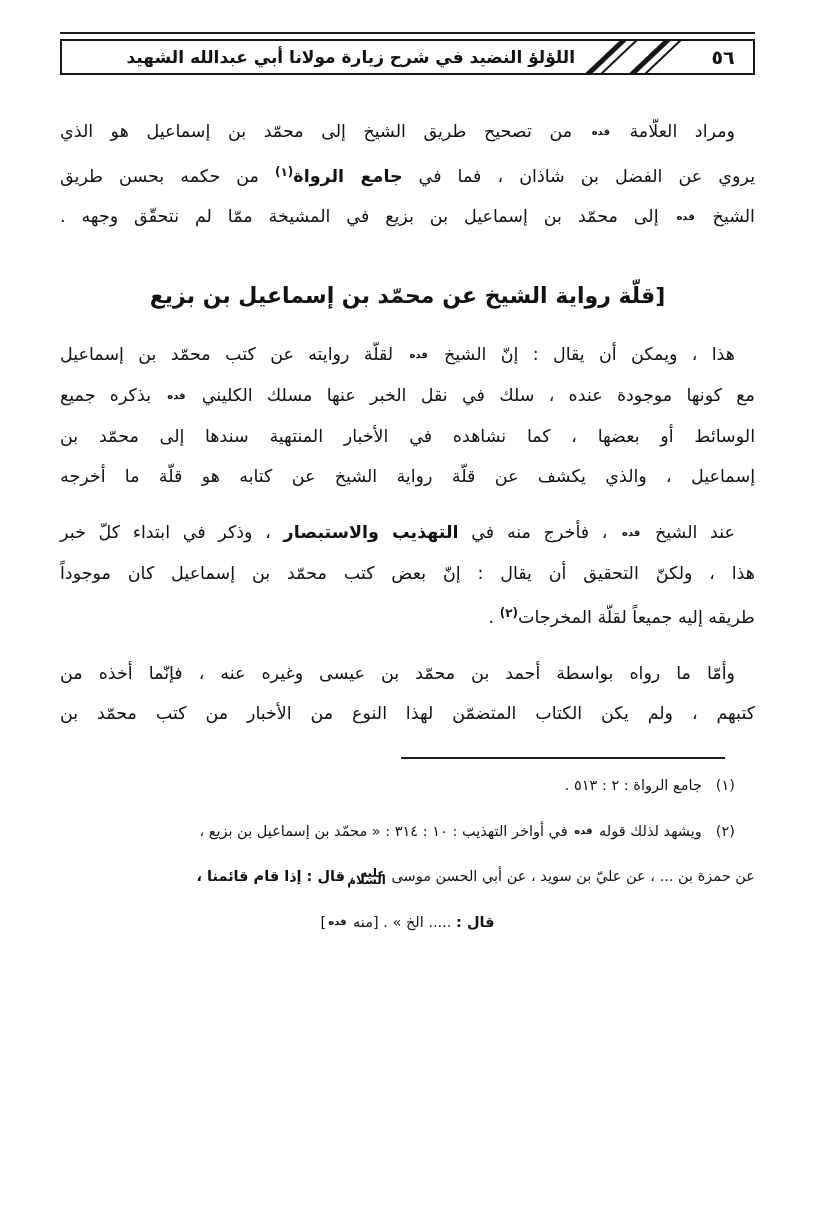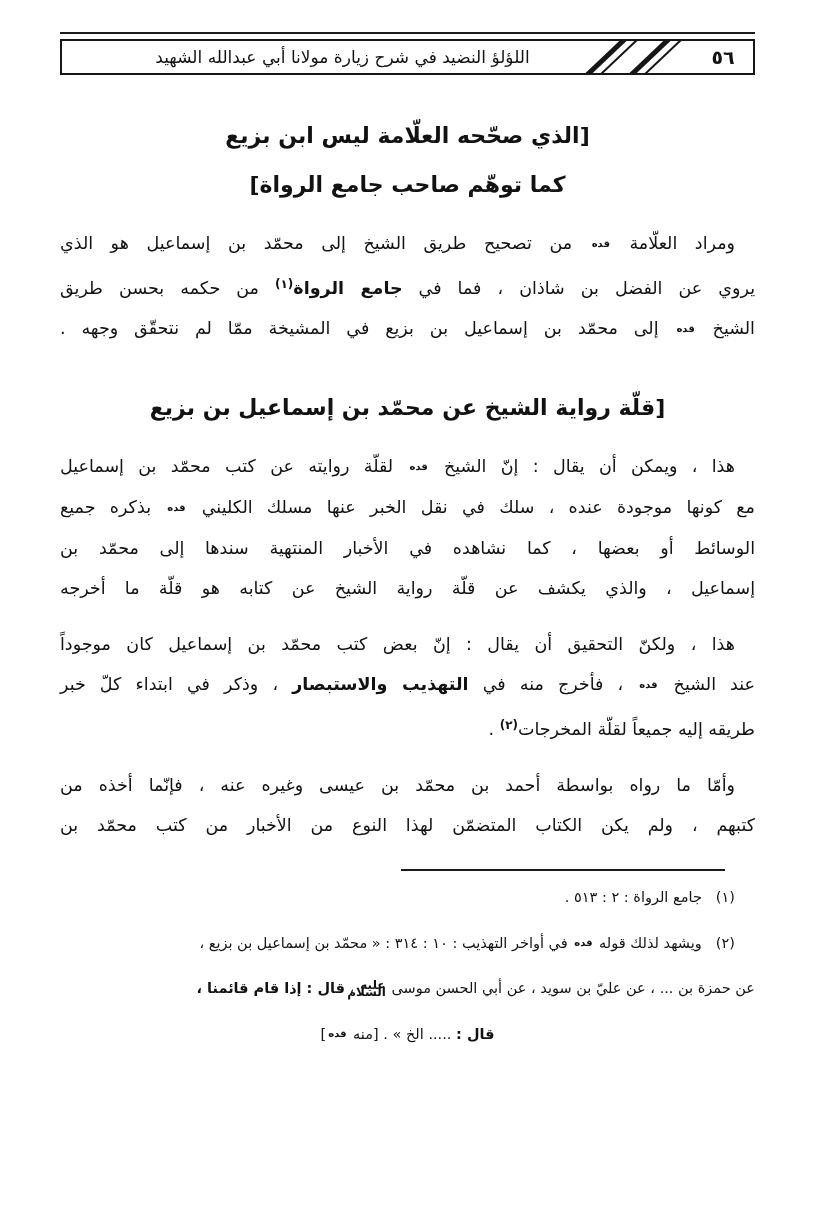--- a/index.html
+++ b/index.html
@@ -6,21 +6,21 @@
   body{width:814px;height:1214px;overflow:hidden;
        font-family:"DejaVu Sans", sans-serif;color:#121212;}
   .page{box-sizing:border-box;width:814px;height:1214px;
         padding:32px 59px 0 60px;direction:rtl;background:#fff;}
   
   .top-rule{border-top:2px solid #1c1c1c;height:0;}
   .header-box{margin-top:5px;border:2px solid #161616;height:32px;
               display:flex;align-items:center;overflow:hidden;}
   .pagenum{width:60px;text-align:center;font-weight:bold;font-size:19px;flex:0 0 auto;}
   .slashes{flex:0 0 auto;width:118px;height:32px;display:block;}
-  .htitle{flex:1;text-align:center;font-weight:normal;font-size:17px;
+  .htitle{flex:1;font-weight:bold;font-size:17px;
           white-space:nowrap;padding-left:48px;}
   
   .content{margin-top:36px;}
   .sec-heading{margin:34px 0 14px;}
   .sec-heading:first-child{margin-top:0;}
   .sec-heading .line{text-align:center !important;text-align-last:center !important;
                      font-weight:bold;font-size:22px;line-height:49px;padding:0 !important;}
   .sec-paragraph{margin:0 0 16px;font-size:17.5px;line-height:40px;}
   .sec-paragraph .line{text-align:justify;text-align-last:justify;}
   .sec-paragraph .line:first-child{padding-right:20px;}
@@ -51,41 +51,37 @@
         <line x1="12" y1="34" x2="50" y2="-2" stroke="#161616" stroke-width="5"></line>
         <line x1="25" y1="34" x2="63" y2="-2" stroke="#161616" stroke-width="2"></line>
         <line x1="56" y1="34" x2="94" y2="-2" stroke="#161616" stroke-width="5"></line>
         <line x1="69" y1="34" x2="107" y2="-2" stroke="#161616" stroke-width="2"></line>
       </svg>
       <div class="htitle">اللؤلؤ النضيد في شرح زيارة مولانا أبي عبدالله الشهيد</div>
     </div>
   </header>
 
   <main class="content">
-      <section class="sec-heading">
-        <div class="line"><span>[الذي صحّحه العلّامة ليس ابن بزيع</span></div>
-        <div class="line"><span>كما توهّم صاحب جامع الرواة]</span></div>
-      </section>
       <section class="sec-paragraph">
         <div class="line"><span>ومراد العلّامة </span><span class="hon">قده</span><span> من تصحيح طريق الشيخ إلى محمّد بن إسماعيل هو الذي</span></div>
         <div class="line"><span>يروي عن الفضل بن شاذان ، فما في </span><span class="b">جامع الرواة</span><span class="supmark">(١)</span><span> من حكمه بحسن طريق</span></div>
         <div class="line"><span>الشيخ </span><span class="hon">قده</span><span> إلى محمّد بن إسماعيل بن بزيع في المشيخة ممّا لم نتحقّق وجهه .</span></div>
       </section>
       <section class="sec-heading">
         <div class="line"><span>[قلّة رواية الشيخ عن محمّد بن إسماعيل بن بزيع</span></div>
       </section>
       <section class="sec-paragraph">
         <div class="line"><span>هذا ، ويمكن أن يقال : إنّ الشيخ </span><span class="hon">قده</span><span> لقلّة روايته عن كتب محمّد بن إسماعيل</span></div>
         <div class="line"><span>مع كونها موجودة عنده ، سلك في نقل الخبر عنها مسلك الكليني </span><span class="hon">قده</span><span> بذكره جميع</span></div>
         <div class="line"><span>الوسائط أو بعضها ، كما نشاهده في الأخبار المنتهية سندها إلى محمّد بن</span></div>
         <div class="line"><span>إسماعيل ، والذي يكشف عن قلّة رواية الشيخ عن كتابه هو قلّة ما أخرجه</span></div>
       </section>
       <section class="sec-paragraph">
+        <div class="line"><span>عند الشيخ </span><span class="hon">قده</span><span> ، فأخرج منه في </span><span class="b">التهذيب والاستبصار</span><span> ، وذكر في ابتداء كلّ خبر</span></div>
         <div class="line"><span>هذا ، ولكنّ التحقيق أن يقال : إنّ بعض كتب محمّد بن إسماعيل كان موجوداً</span></div>
-        <div class="line"><span>عند الشيخ </span><span class="hon">قده</span><span> ، فأخرج منه في </span><span class="b">التهذيب والاستبصار</span><span> ، وذكر في ابتداء كلّ خبر</span></div>
         <div class="line r"><span>طريقه إليه جميعاً لقلّة المخرجات</span><span class="supmark">(٢)</span><span> .</span></div>
       </section>
       <section class="sec-paragraph">
         <div class="line"><span>وأمّا ما رواه بواسطة أحمد بن محمّد بن عيسى وغيره عنه ، فإنّما أخذه من</span></div>
         <div class="line"><span>كتبهم ، ولم يكن الكتاب المتضمّن لهذا النوع من الأخبار من كتب محمّد بن</span></div>
       </section>
     </main>
 
   <div class="fnsep"></div>
   <footer class="footnotes">

